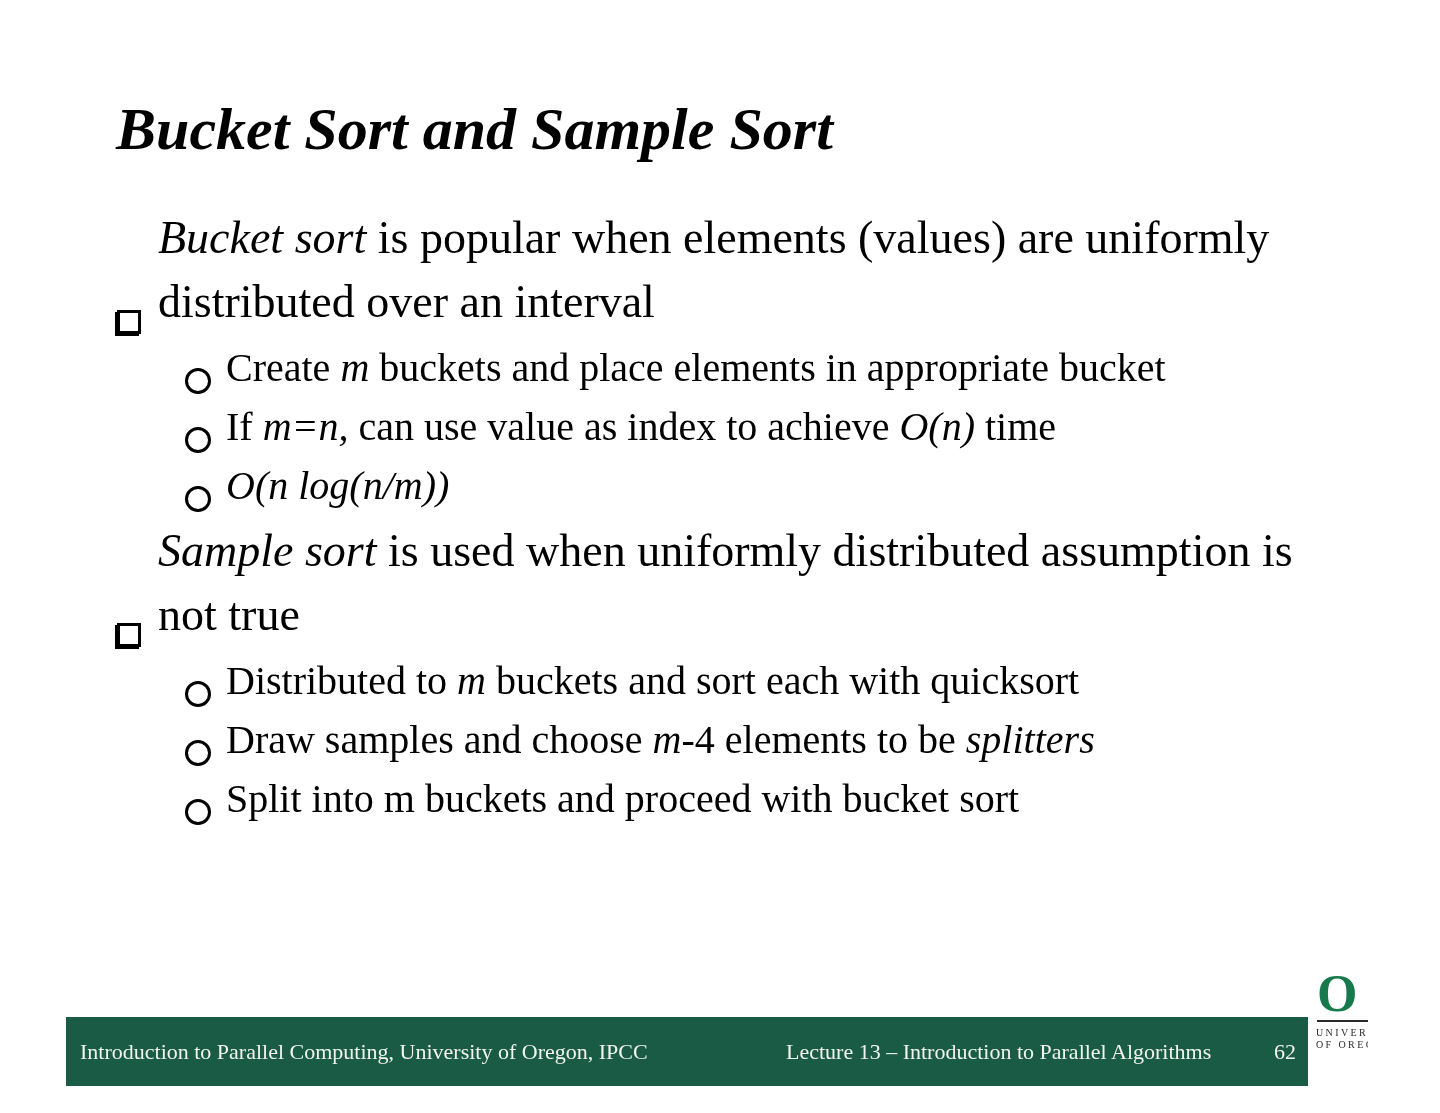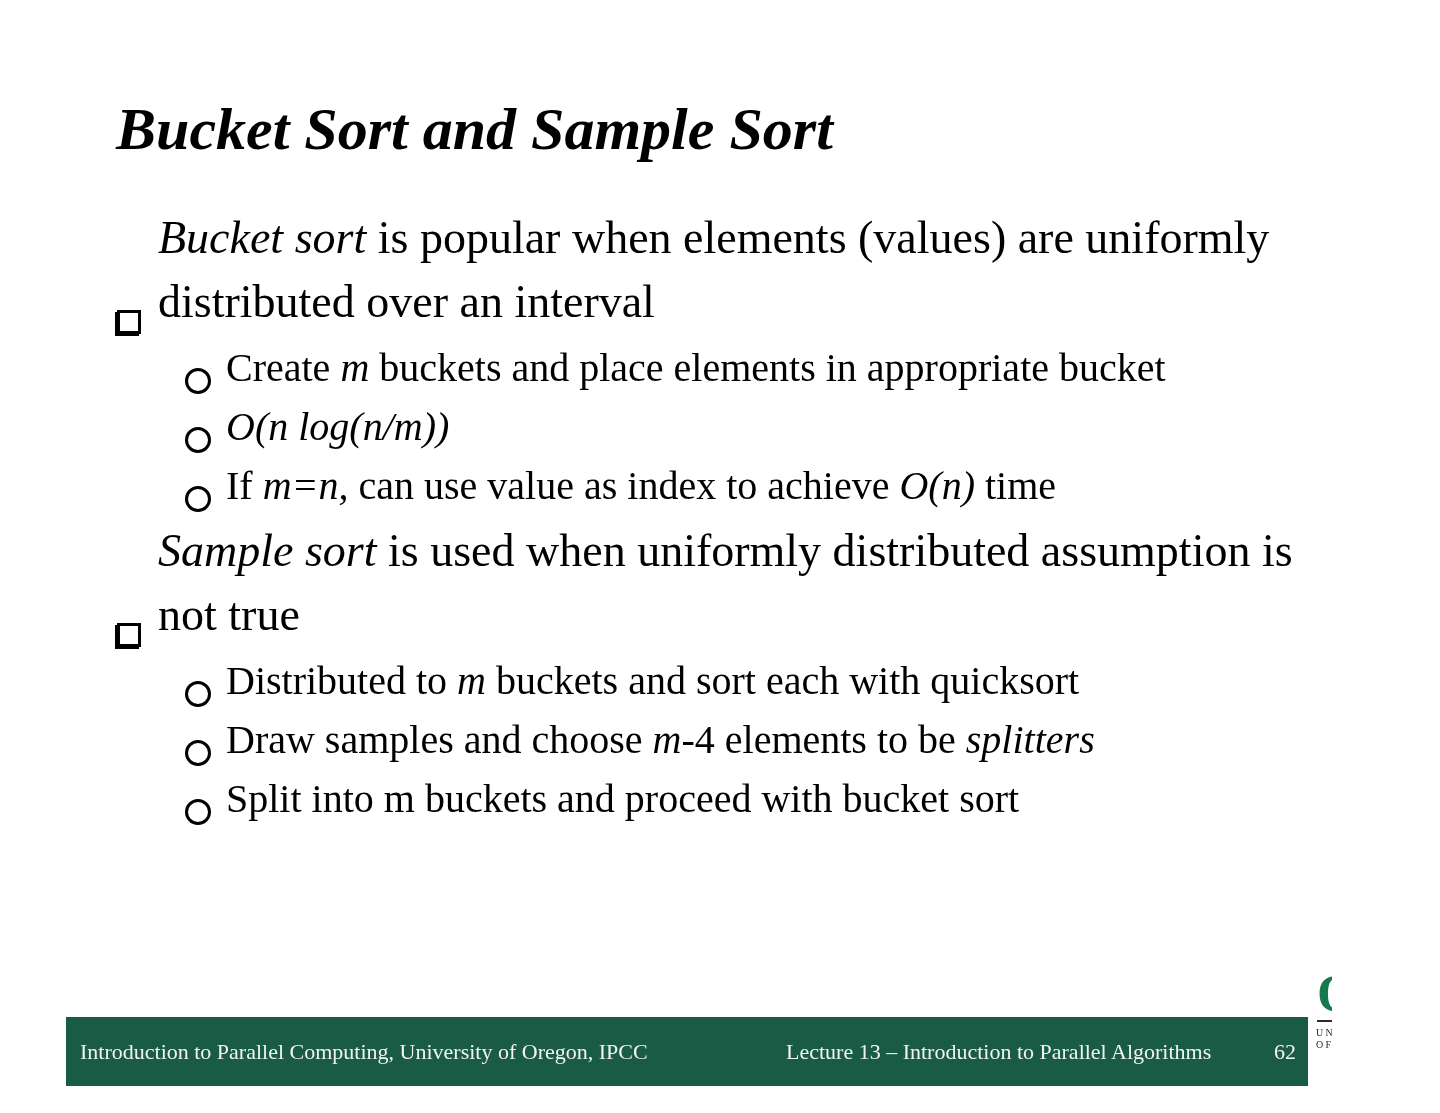--- a/index.html
+++ b/index.html
@@ -9,20 +9,21 @@
     --ink:#000000;
   }
   html,body{margin:0;padding:0;background:#ffffff;}
   .slide{
     position:relative;
     width:1332px;height:1113px;
     background:#ffffff;
     overflow:hidden;
     font-family:"Liberation Serif", serif;
     color:var(--ink);
+    padding-left:36px;
   }
   .title{
     position:absolute;
     left:116px;top:96px;
     font-size:60px;line-height:1.1;
     font-weight:bold;font-style:italic;
     letter-spacing:0px;
     white-space:nowrap;
   }
   .content{
@@ -122,25 +123,25 @@
       <div class="bullet-item">
         <span class="sq-marker"></span>
         <div class="bullet-text"><em>Bucket sort</em><span> is popular when elements (values) are uniformly distributed over an interval</span></div>
       </div>
       <div class="sub-item">
         <span class="circ-marker"></span>
         <div class="sub-text"><span>Create </span><em>m</em><span> buckets and place elements in appropriate bucket</span></div>
       </div>
       <div class="sub-item">
         <span class="circ-marker"></span>
-        <div class="sub-text"><em>O(n log(n/m))</em></div>
+        <div class="sub-text"><span>If </span><em>m=n,</em><span> can use value as index to achieve </span><em>O(n)</em><span> time</span></div>
       </div>
       <div class="sub-item">
         <span class="circ-marker"></span>
-        <div class="sub-text"><span>If </span><em>m=n,</em><span> can use value as index to achieve </span><em>O(n)</em><span> time</span></div>
+        <div class="sub-text"><em>O(n log(n/m))</em></div>
       </div>
       <div class="bullet-item">
         <span class="sq-marker"></span>
         <div class="bullet-text"><em>Sample sort</em><span> is used when uniformly distributed assumption is not true</span></div>
       </div>
       <div class="sub-item">
         <span class="circ-marker"></span>
         <div class="sub-text"><span>Distributed to </span><em>m</em><span> buckets and sort each with quicksort</span></div>
       </div>
       <div class="sub-item">

